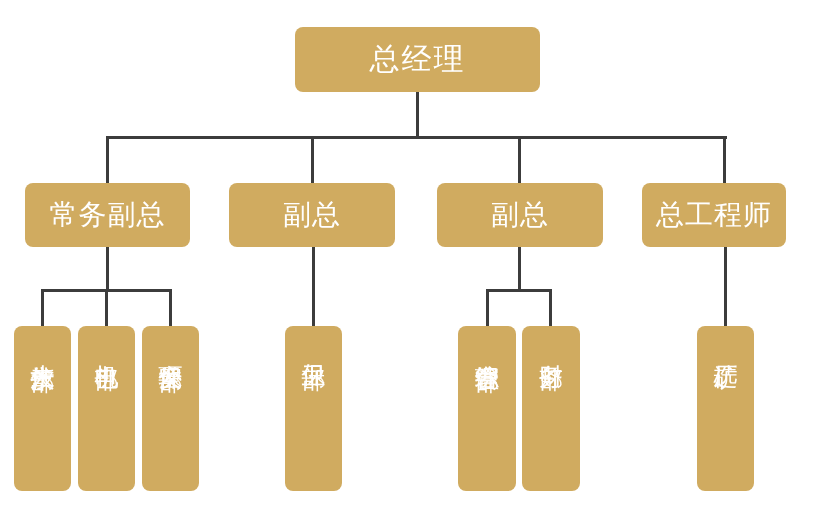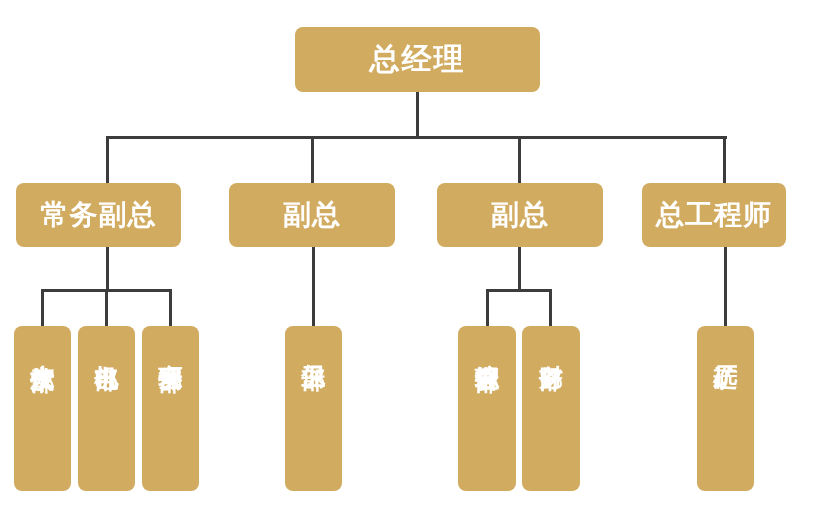--- a/index.html
+++ b/index.html
@@ -18,21 +18,21 @@
     width: 827px;
     height: 516px;
     background: var(--background);
     overflow: hidden;
   }
   .node {
     position: absolute;
     background: var(--box);
     border-radius: 8px;
     color: var(--text);
-    font-weight: bold;
+    font-weight: normal;
     display: flex;
     align-items: center;
     justify-content: center;
     text-align: center;
   }
   .node.root-node { font-size: 30px; letter-spacing: 2px; }
   .node.mgr-node  { font-size: 28px; letter-spacing: 1px; }
   .node.dept-node {
     align-items: flex-start;
     font-size: 24px;
@@ -73,21 +73,21 @@
   <div class="line" style="left:486px; top:289px; width:66px;  height:3px;"></div>
   <div class="line" style="left:486px; top:289px; width:3px;   height:37px;"></div>
   <div class="line" style="left:549px; top:289px; width:3px;   height:37px;"></div>
 
   <div class="line" style="left:724px; top:247px; width:3px;   height:79px;"></div>
 
   <div class="node root-node" style="left:295px; top:27px; width:245px; height:65px;">
     <span>总经理</span>
   </div>
 
-  <div class="node mgr-node" style="left:16px; top:183px; width:165px; height:64px;">
+  <div class="node mgr-node" style="left:25px; top:183px; width:165px; height:64px;">
     <span>常务副总</span>
   </div>
   <div class="node mgr-node" style="left:229px; top:183px; width:166px; height:64px;">
     <span>副总</span>
   </div>
   <div class="node mgr-node" style="left:437px; top:183px; width:166px; height:64px;">
     <span>副总</span>
   </div>
   <div class="node mgr-node" style="left:642px; top:183px; width:144px; height:64px;">
     <span>总工程师</span>

